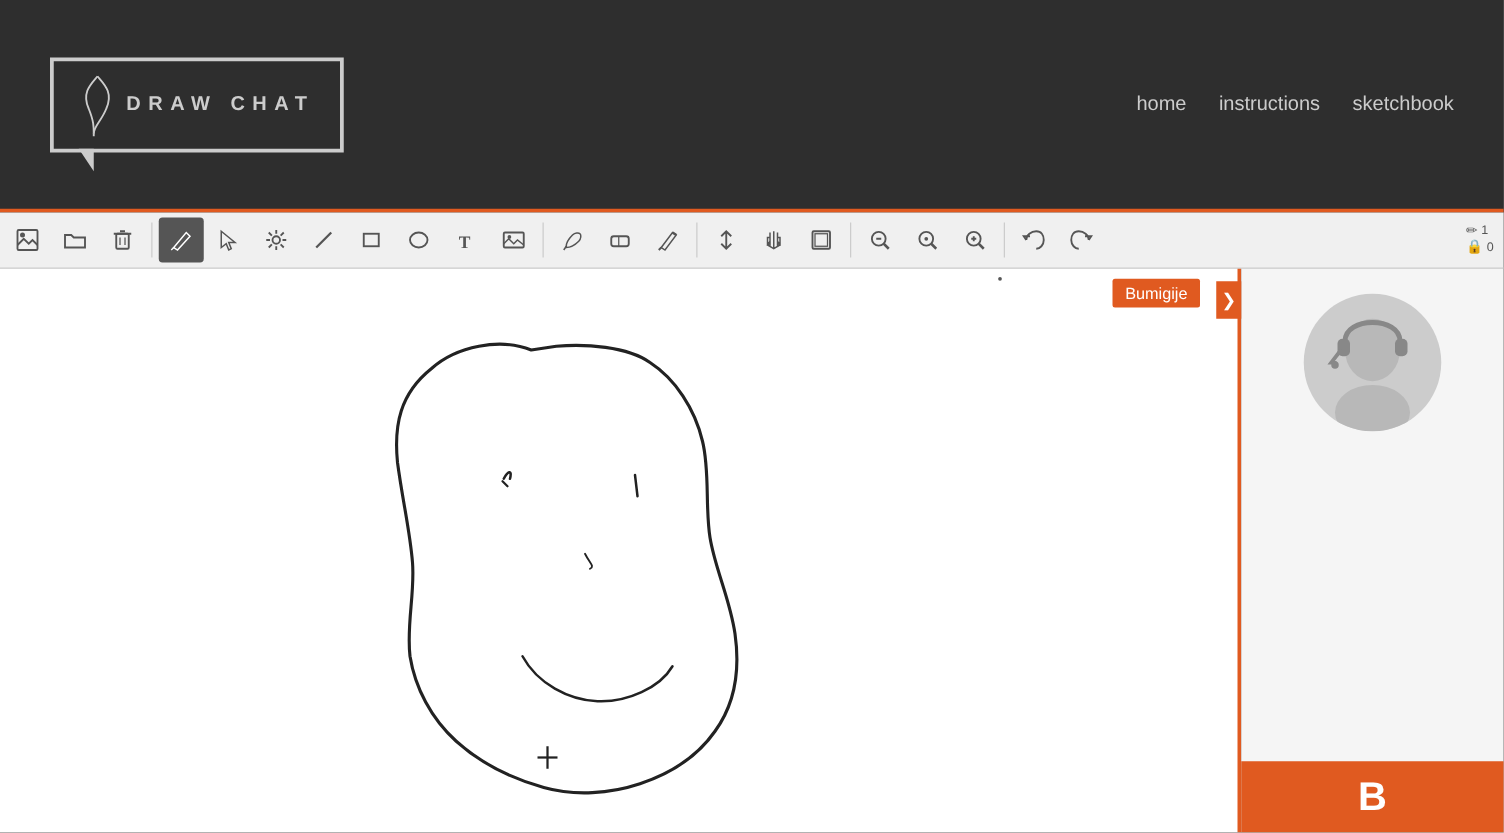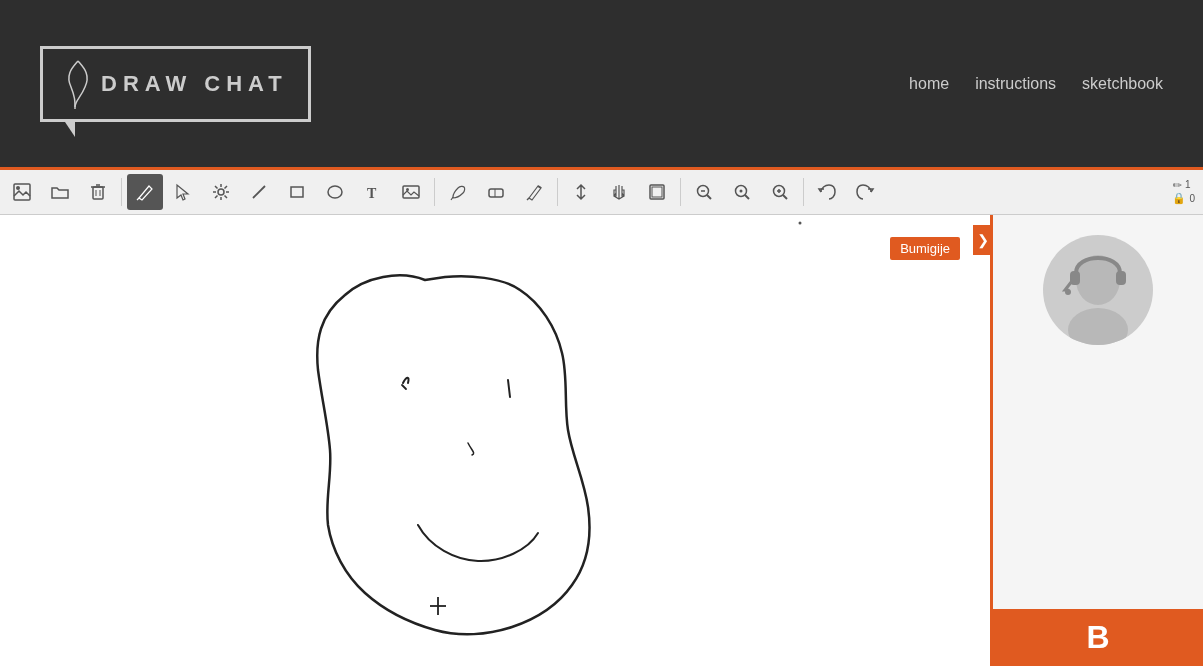--- a/index.html
+++ b/index.html
@@ -33,21 +33,21 @@
       bottom: -18px;
       left: 20px;
       width: 0;
       height: 0;
       border-left: 12px solid transparent;
       border-right: 0px solid transparent;
       border-top: 18px solid #ccc;
     }
     .logo-letter {
       color: #ccc;
-      font-size: 22px;
+      font-size: 16px;
       font-weight: bold;
       letter-spacing: 6px;
     }
     nav {
       display: flex;
       gap: 26px;
     }
     nav a {
       color: #ccc;
       text-decoration: none;
@@ -116,21 +116,21 @@
       flex: 1;
       background: white;
       position: relative;
       overflow: hidden;
       border-right: 3px solid #e05a20;
     }
 
     
     #bumigije-tooltip {
       position: absolute;
-      top: 22px;
+      top: 8px;
       right: 30px;
       background: #e05a20;
       color: white;
       padding: 4px 10px;
       font-size: 13px;
       border-radius: 2px;
     }
 
     
     #drawing-svg {

